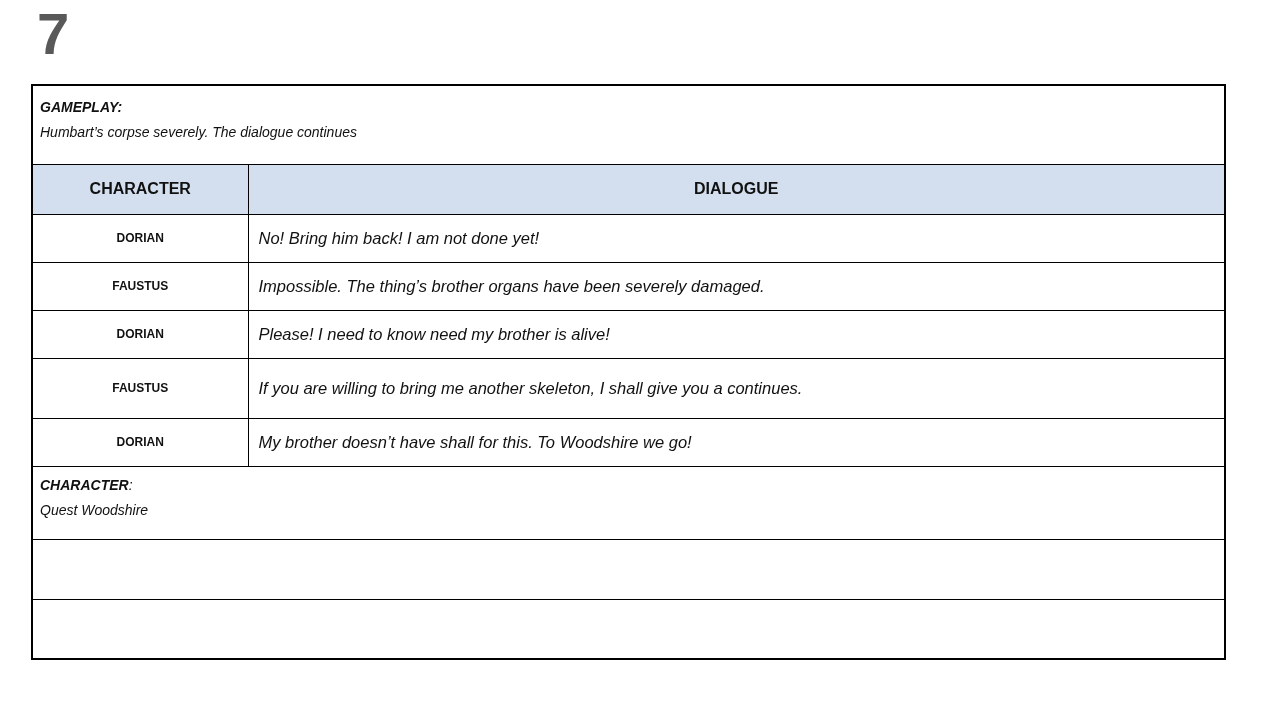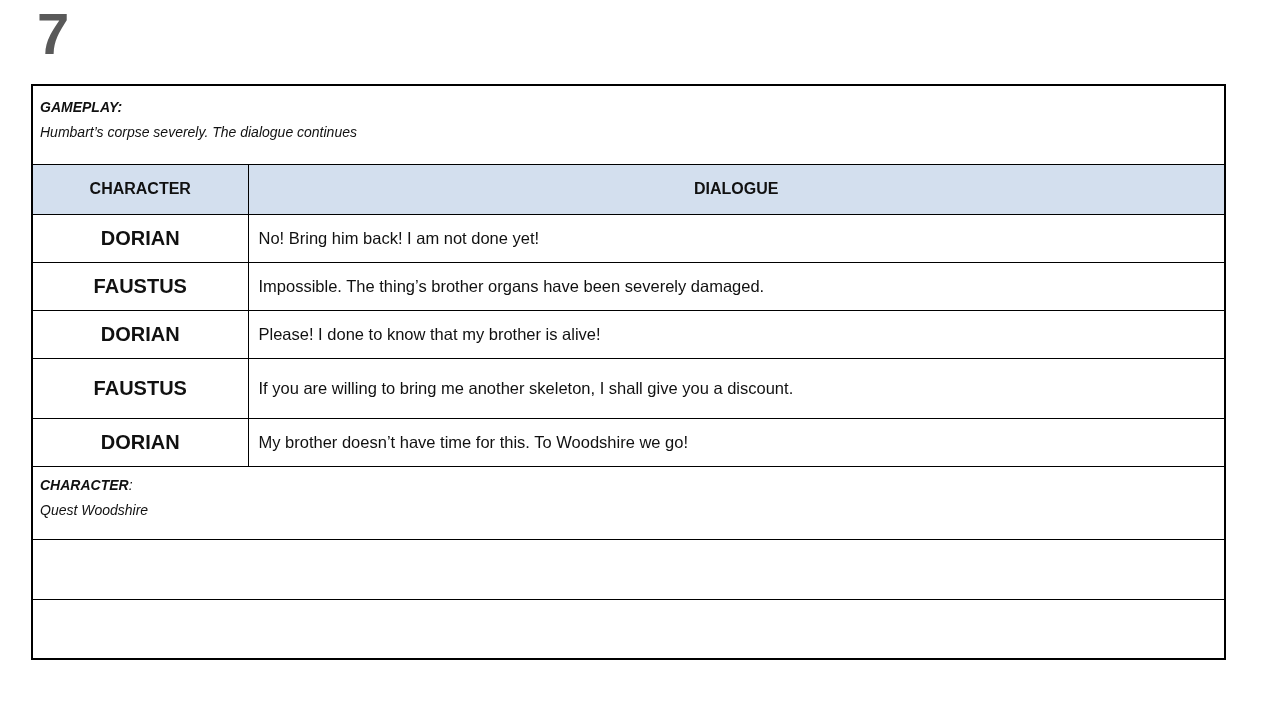--- a/index.html
+++ b/index.html
@@ -55,29 +55,30 @@
   }
   td.gameplay-cell .gp-label { font-weight: bold; }
 
   th.head-cell {
     background: #d3dfee;
     font-size: 16px;
     font-weight: bold;
     text-align: center;
   }
   td.char-cell {
-    font-size: 20px;
+    font-size: 12px;
     font-weight: bold;
     text-align: center;
     padding: 4px 4px;
   }
   td.line-cell {
     font-size: 16.5px;
     text-align: left;
     padding: 4px 10px;
+    font-style: italic;
   }
   td.empty-cell { padding: 0; }
 </style>
 </head>
 <body>
 
 <div class="slide">
 
   <div class="page-number">7</div>
 
@@ -105,31 +106,31 @@
       <td class="line-cell">No! Bring him back! I am not done yet!</td>
     </tr>
 
     <tr class="r-d2">
       <td class="char-cell">FAUSTUS</td>
       <td class="line-cell">Impossible. The thing’s brother organs have been severely damaged.</td>
     </tr>
 
     <tr class="r-d3">
       <td class="char-cell">DORIAN</td>
-      <td class="line-cell">Please! I done to know that my brother is alive!</td>
+      <td class="line-cell">Please! I need to know need my brother is alive!</td>
     </tr>
 
     <tr class="r-d4">
       <td class="char-cell">FAUSTUS</td>
-      <td class="line-cell">If you are willing to bring me another skeleton, I shall give you a discount.</td>
+      <td class="line-cell">If you are willing to bring me another skeleton, I shall give you a continues.</td>
     </tr>
 
     <tr class="r-d5">
       <td class="char-cell">DORIAN</td>
-      <td class="line-cell">My brother doesn’t have time for this. To Woodshire we go!</td>
+      <td class="line-cell">My brother doesn’t have shall for this. To Woodshire we go!</td>
     </tr>
 
     <tr class="r-gameplay-bot">
       <td class="gameplay-cell" colspan="2">
         <div>
           <span class="gp-label">CHARACTER</span><span>:</span>
         </div>
         <div>Quest Woodshire</div>
       </td>
     </tr>

